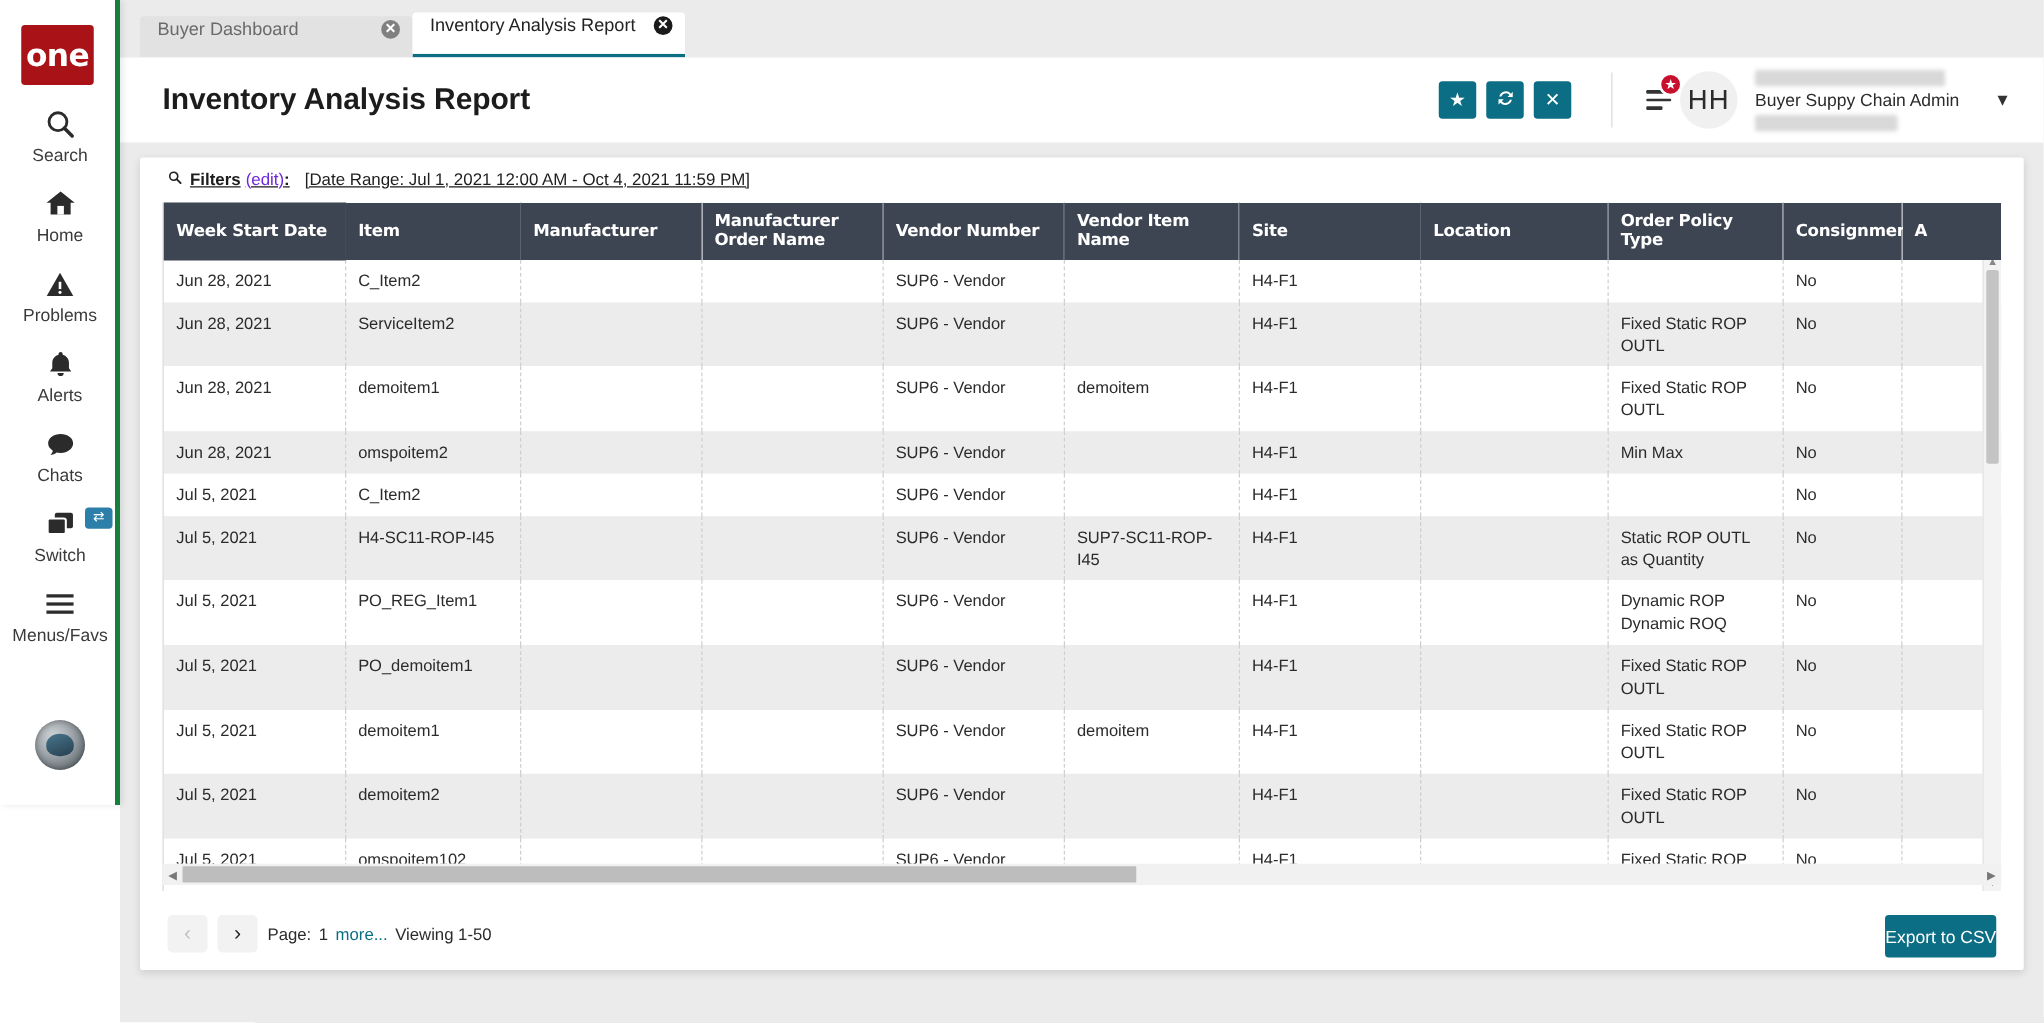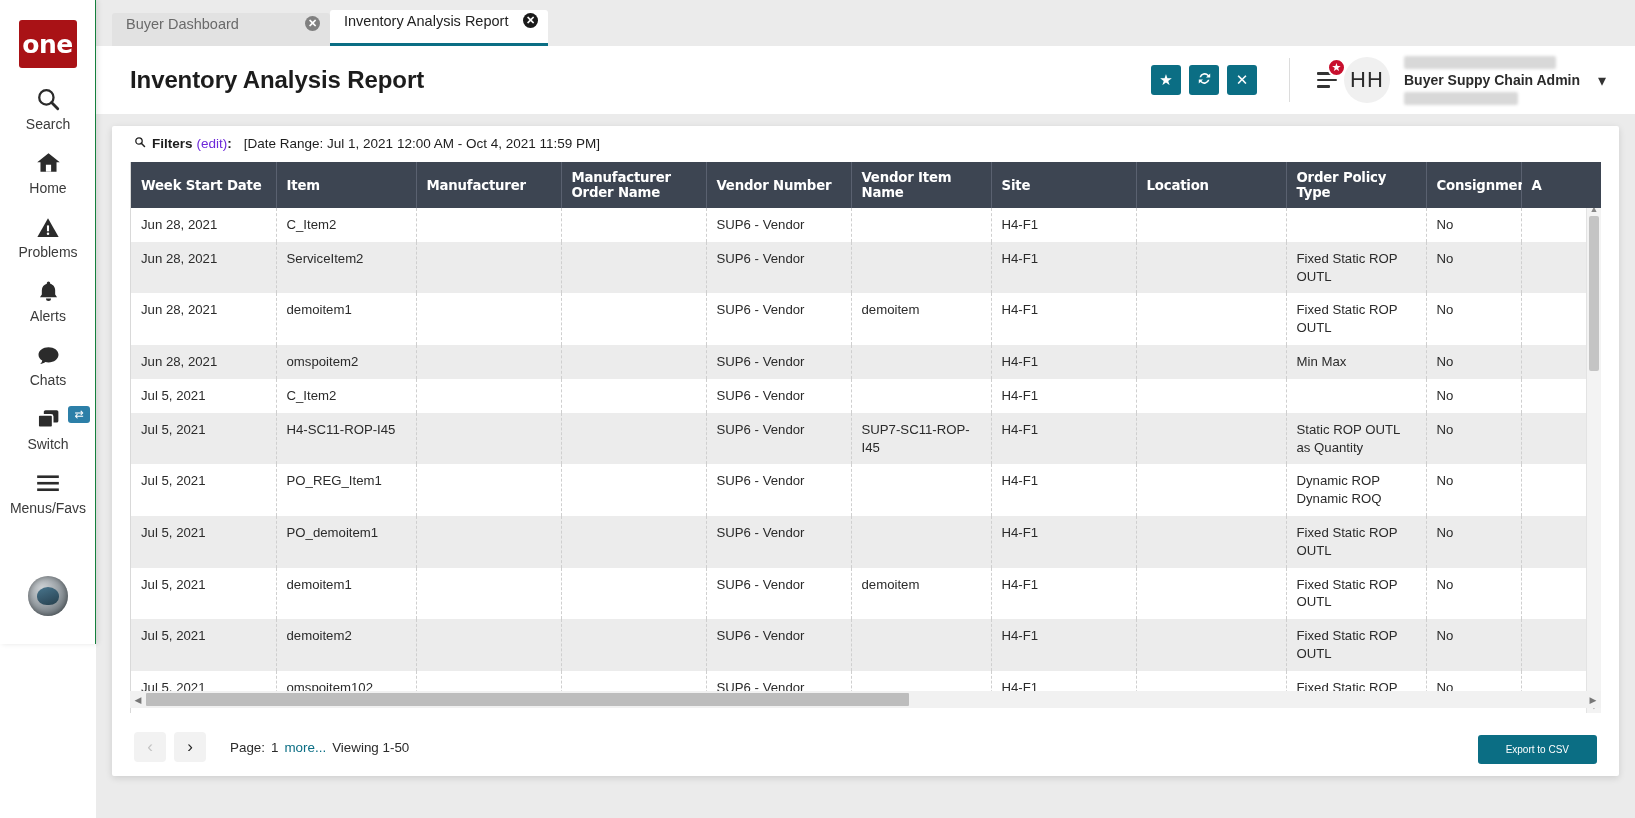--- a/index.html
+++ b/index.html
@@ -8,21 +8,21 @@
     background: #ffffff;
     font-family: "Liberation Sans", sans-serif;
     overflow: hidden;
   }
   body { display: flex; }
 
   
   #left-rail {
     width: 96px; height: 644px;
     background: #ffffff;
-    border-right: 1px solid #15803d;
+    border-right: 4px solid #15803d;
     box-shadow: 2px 0 5px rgba(0,0,0,0.10);
     position: relative;
     flex: 0 0 96px;
     z-index: 20;
   }
   #brand-logo {
     width: 58px; height: 48px;
     background: #a91216;
     margin: 20px auto 0 auto;
     border-radius: 3px;
@@ -155,21 +155,21 @@
     font-size: 11px;
     border: 2px solid #fff;
   }
   #user-avatar {
     width: 46px; height: 46px; border-radius: 50%;
     background: #f0f0f0; color: #2b2b2b;
     display: flex; align-items: center; justify-content: center;
     font-size: 22px; letter-spacing: 1px;
     margin-left: 0;
   }
-  #user-block { margin-left: 14px; width: 175px; position: relative; height: 52px; font-weight: bold; }
+  #user-block { margin-left: 14px; width: 175px; position: relative; height: 52px; }
   .redact { background: #d8d8d8; border-radius: 2px; height: 13px; filter: blur(1.5px); }
   #redact-top { width: 152px; margin-top: 2px; }
   #redact-bot { width: 114px; margin-top: 4px; }
   #user-role { font-size: 14px; color: #2b2b2b; margin-top: 3px; white-space: nowrap; }
   #user-caret {
     width: 38px; height: 46px;
     display: flex; align-items: center; justify-content: center;
     font-size: 16px; color: #333; cursor: pointer; margin-left: 4px;
   }
 
@@ -180,21 +180,21 @@
     height: 650px;
     background: #ffffff;
     box-shadow: 0 2px 7px rgba(0,0,0,0.13);
     border-radius: 2px;
     overflow: hidden;
   }
   #filters-bar {
     height: 34px;
     display: flex; align-items: center;
     padding: 0 0 0 22px;
-    font-size: 13.5px; color: #1d1d1d;
+    font-size: 13.5px; color: #1d1d1d; text-decoration: underline;
   }
   #filters-bar .f-icon { margin-right: 6px; font-size: 13px; color:#222; }
   #filters-bar .f-label { font-weight: 700; }
   #filters-bar .f-edit { color: #6d28d9; cursor: pointer; }
   #filters-bar .f-range { margin-left: 12px; }
 
   
   #grid-wrap {
     position: absolute;
     left: 18px; right: 18px; top: 36px;
@@ -283,30 +283,30 @@
   }
   .pg-btn {
     width: 32px; height: 30px;
     background: #f2f2f2; border-radius: 4px;
     display: flex; align-items: center; justify-content: center;
     font-size: 17px; cursor: pointer;
     margin-right: 8px;
   }
   .pg-btn.disabled { color: #c3c3c3; cursor: default; }
   .pg-btn.enabled  { color: #262626; }
-  #pg-info { font-size: 13.4px; color: #2b2b2b; margin-left: 16px; display: flex; align-items: center; gap: 6px; }
+  #pg-info { font-size: 13.4px; color: #2b2b2b; margin-left: 0; display: flex; align-items: center; gap: 6px; }
   #pg-info .pg-label { }
   #pg-info .pg-num { }
   #pg-info .pg-more { color: #0b6e84; cursor: pointer; }
   #pg-info .pg-viewing { }
   #export-btn {
     margin-left: auto;
     background: #0b6e84; color: #fff;
-    font-size: 10px;
-    padding: 9px 28px;
+    font-size: 14px;
+    padding: 9px 0;
     border-radius: 3px;
     cursor: pointer;
     position: relative; top: 2px;
   }
 </style>
 </head>
 <body>
 
 <div id="left-rail">
 

